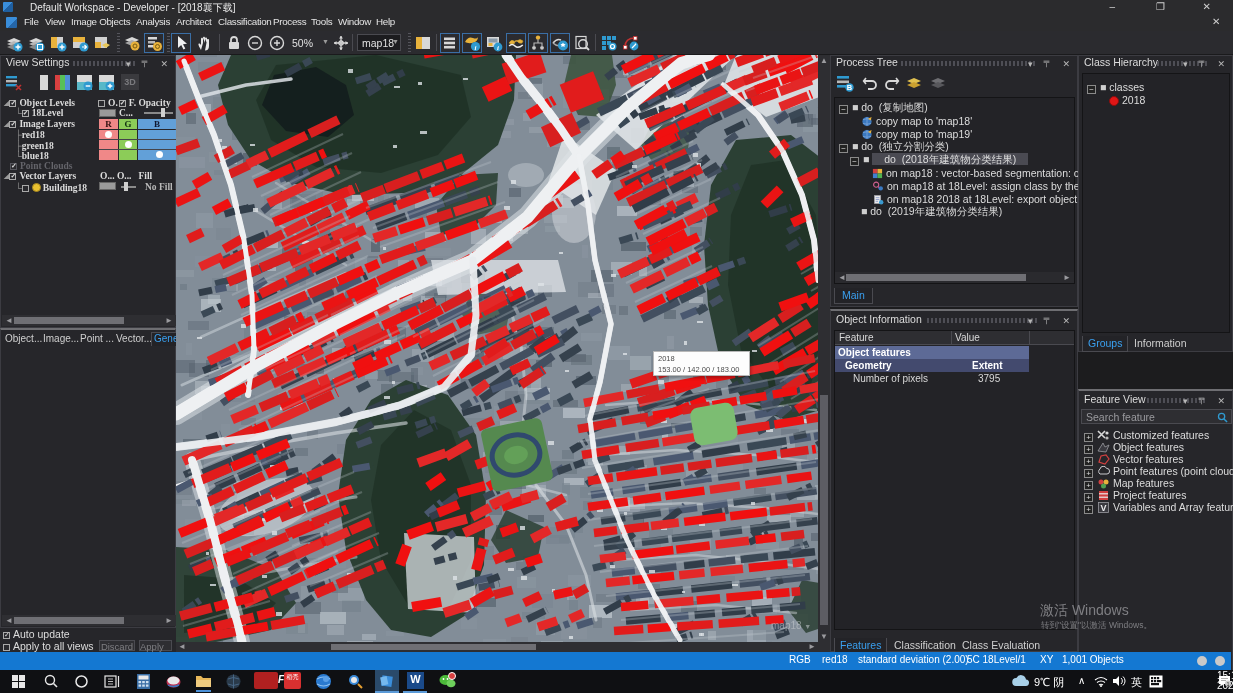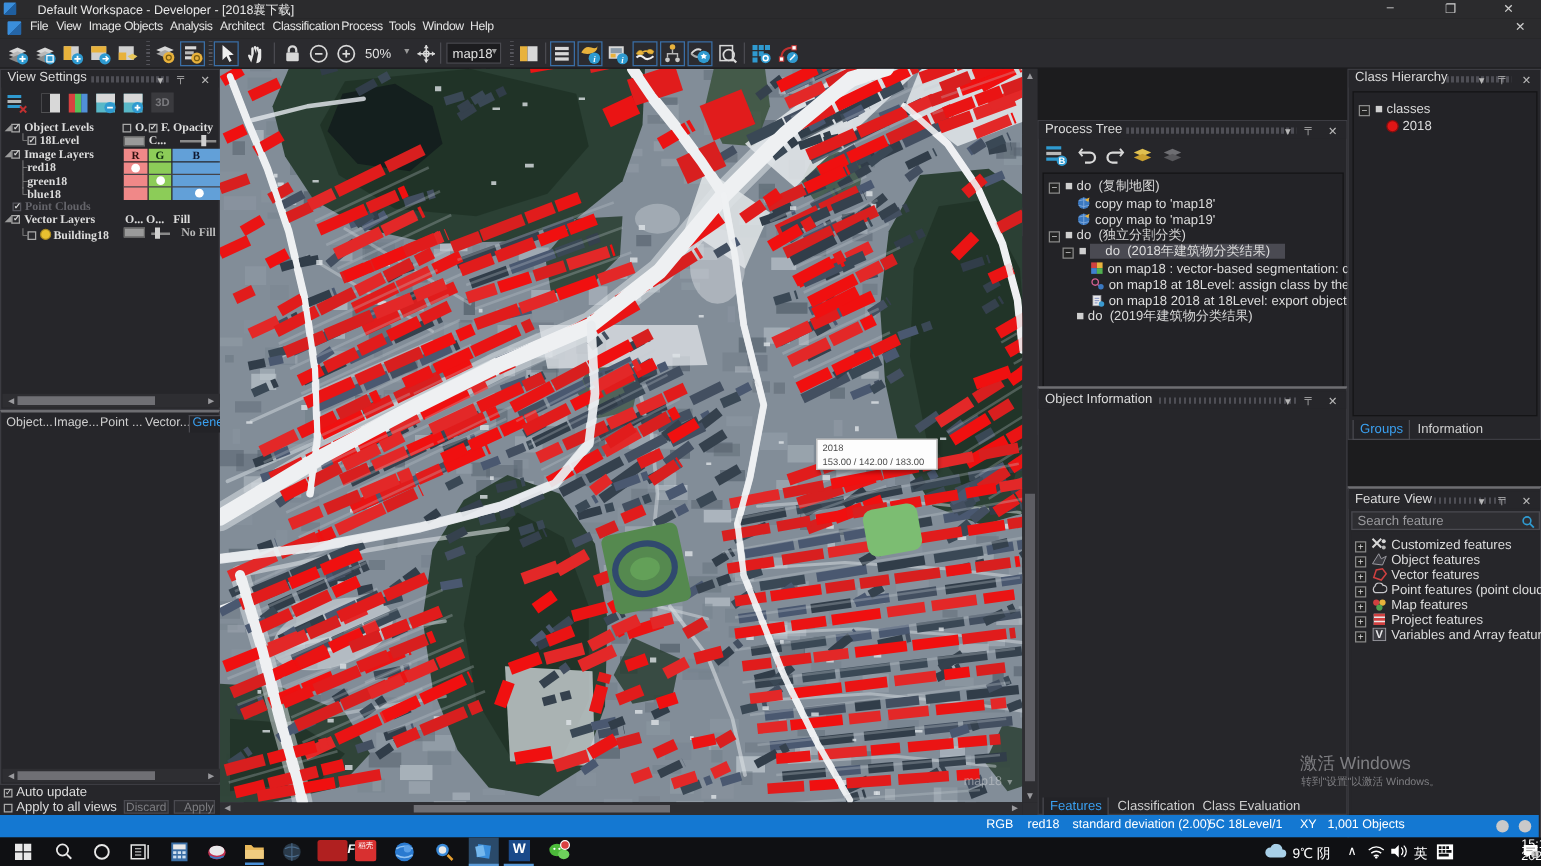--- a/index.html
+++ b/index.html
@@ -323,21 +323,21 @@
         <span class="ar" style="left:3px;">◄</span>
         <span class="ar" style="right:3px;">►</span>
         <div class="thumb" style="left:12px;width:110px;"></div>
       </div>
 </div>
 
 <div id="au" class="abs" style="left:0;top:628px;width:176px;height:24px;background:#26262a;color:#dcdcdc;font-size:10.5px;">
   <div style="position:absolute;left:3px;top:0;"><span class="cb on"></span>Auto update</div>
   <div style="position:absolute;left:3px;top:12px;"><span class="cb"></span>Apply to all views</div>
   <div style="position:absolute;left:99px;top:12px;width:36px;height:11px;background:#2e2e32;border:1px solid #4a4a50;color:#7e7e82;font-size:9.5px;text-align:center;">Discard</div>
-  <div style="position:absolute;left:139px;top:12px;width:33px;height:11px;background:#2e2e32;border:1px solid #4a4a50;color:#7e7e82;font-size:9.5px;text-align:right;">Apply</div>
+  <div style="position:absolute;left:139px;top:12px;width:33px;height:11px;background:#2e2e32;border:1px solid #4a4a50;color:#7e7e82;font-size:9.5px;text-align:left;">Apply</div>
 </div>
 
 <div id="img" class="abs" style="left:176px;top:55px;width:654px;height:597px;background:#232327;">
   <div class="abs" style="left:0;top:0;width:642px;height:587px;overflow:hidden;">
   <svg width="642" height="587" viewBox="0 0 642 587">
 <rect width="642" height="587" fill="#828d98"></rect>
 <rect x="285" y="324" width="24" height="10" fill="#57636e" opacity="0.37"></rect>
 <rect x="324" y="366" width="22" height="6" fill="#c2cad1" opacity="0.36"></rect>
 <rect x="341" y="522" width="19" height="11" fill="#8a95a0" opacity="0.69"></rect>
 <rect x="416" y="357" width="9" height="5" fill="#95a0aa" opacity="0.32"></rect>
@@ -2034,21 +2034,21 @@
 
   <div class="abs" style="left:477px;top:296px;width:97px;height:25px;background:#fdfdfd;border:1px solid #b8b8b8;box-shadow:1px 2px 3px rgba(0,0,0,0.3);color:#4a4a4a;font-size:7.5px;white-space:nowrap;">
     <div style="position:absolute;left:4px;top:2px;">2018</div>
     <div style="position:absolute;left:4px;top:13px;">153.00 / 142.00 / 183.00</div>
   </div>
 </div>
 
 <div class="abs" style="left:1040px;top:602px;color:#8e8e92;font-size:14px;z-index:50;opacity:0.85;">激活 Windows</div>
 <div class="abs" style="left:1041px;top:620px;color:#8e8e92;font-size:8.5px;z-index:50;opacity:0.85;">转到"设置"以激活 Windows。</div>
 
-<div id="pt" class="abs panel" style="left:830px;top:55px;width:248px;height:252px;margin-top:41px;">
+<div id="pt" class="abs panel" style="left:830px;top:55px;width:248px;height:252px;">
   <div class="ptitle">Process Tree</div>
   <div class="pzig" style="left:70px;width:136px;"></div>
   <div class="pbtns">▾ 〒 ✕</div>
   <svg class="abs" style="left:4px;top:17px;" width="20" height="20" viewBox="0 0 20 20">
         <rect x="2" y="3" width="12" height="2.6" fill="#2f9ad0"></rect>
         <rect x="2" y="7.5" width="12" height="2.6" fill="#b8b8b8"></rect>
         <rect x="2" y="12" width="12" height="2.6" fill="#2f9ad0"></rect>
         <circle cx="14.5" cy="14.5" r="4.2" fill="#2f9ad0"></circle>
         <text x="14.5" y="17.3" font-size="7.5" fill="#fff" text-anchor="middle" font-weight="bold">B</text>
       </svg>
@@ -2107,20 +2107,37 @@
   </div>
   <div class="tabs" style="left:3px;top:232px;">
     <span class="tab sel" style="left:0;background:#232327;border:1px solid #4a4a50;border-top:none;padding:1px 7px 2px 7px;">Main</span>
   </div>
 </div>
 
 <div id="oi" class="abs panel" style="left:830px;top:309px;width:248px;height:343px;border-top:2px solid #6e6e72;">
   <div class="ptitle" style="top:2px;">Object Information</div>
   <div class="pzig" style="left:96px;top:7px;width:112px;"></div>
   <div class="pbtns" style="top:4px;">▾ 〒 ✕</div>
+  <div class="inner" style="left:3px;top:19px;width:241px;height:300px;">
+    <div class="abs" style="left:0;top:0;width:239px;height:14px;background:#2e2e32;border-bottom:1px solid #4a4a50;color:#d8d8d8;font-size:10px;">
+      <span style="position:absolute;left:4px;top:1px;">Feature</span>
+      <span style="position:absolute;left:120px;top:1px;">Value</span>
+      <div style="position:absolute;left:116px;top:0;width:1px;height:14px;background:#4a4a50;"></div>
+      <div style="position:absolute;left:194px;top:0;width:1px;height:14px;background:#4a4a50;"></div>
+    </div>
+    <div class="abs" style="left:0;top:15px;width:194px;height:13px;background:#5d6a96;color:#fff;font-size:10px;font-weight:bold;padding:1px 0 0 3px;">Object features</div>
+    <div class="abs" style="left:0;top:28px;width:194px;height:13px;background:#434a6e;color:#fff;font-size:10px;font-weight:bold;">
+          <span style="position:absolute;left:10px;top:1px;">Geometry</span>
+          <span style="position:absolute;left:137px;top:1px;">Extent</span>
+        </div>
+    <div class="abs" style="left:0;top:41px;width:239px;height:13px;color:#d8d8d8;font-size:10px;">
+          <span style="position:absolute;left:18px;top:1px;">Number of pixels</span>
+          <span style="position:absolute;left:143px;top:1px;">3795</span>
+        </div>
+  </div>
   <div class="tabs" style="left:3px;top:327px;">
     <span class="tab sel" style="left:0;background:#232327;border:1px solid #4a4a50;border-top:none;padding:1px 5px 2px 5px;">Features</span>
     <span class="tab" style="left:56px;padding:1px 4px;">Classification</span>
     <span class="tab" style="left:124px;padding:1px 4px;">Class Evaluation</span>
   </div>
 </div>
 
 <div id="ch" class="abs panel" style="left:1078px;top:55px;width:155px;height:297px;">
   <div class="ptitle">Class Hierarchy</div>
   <div class="pzig" style="left:78px;width:52px;"></div>

